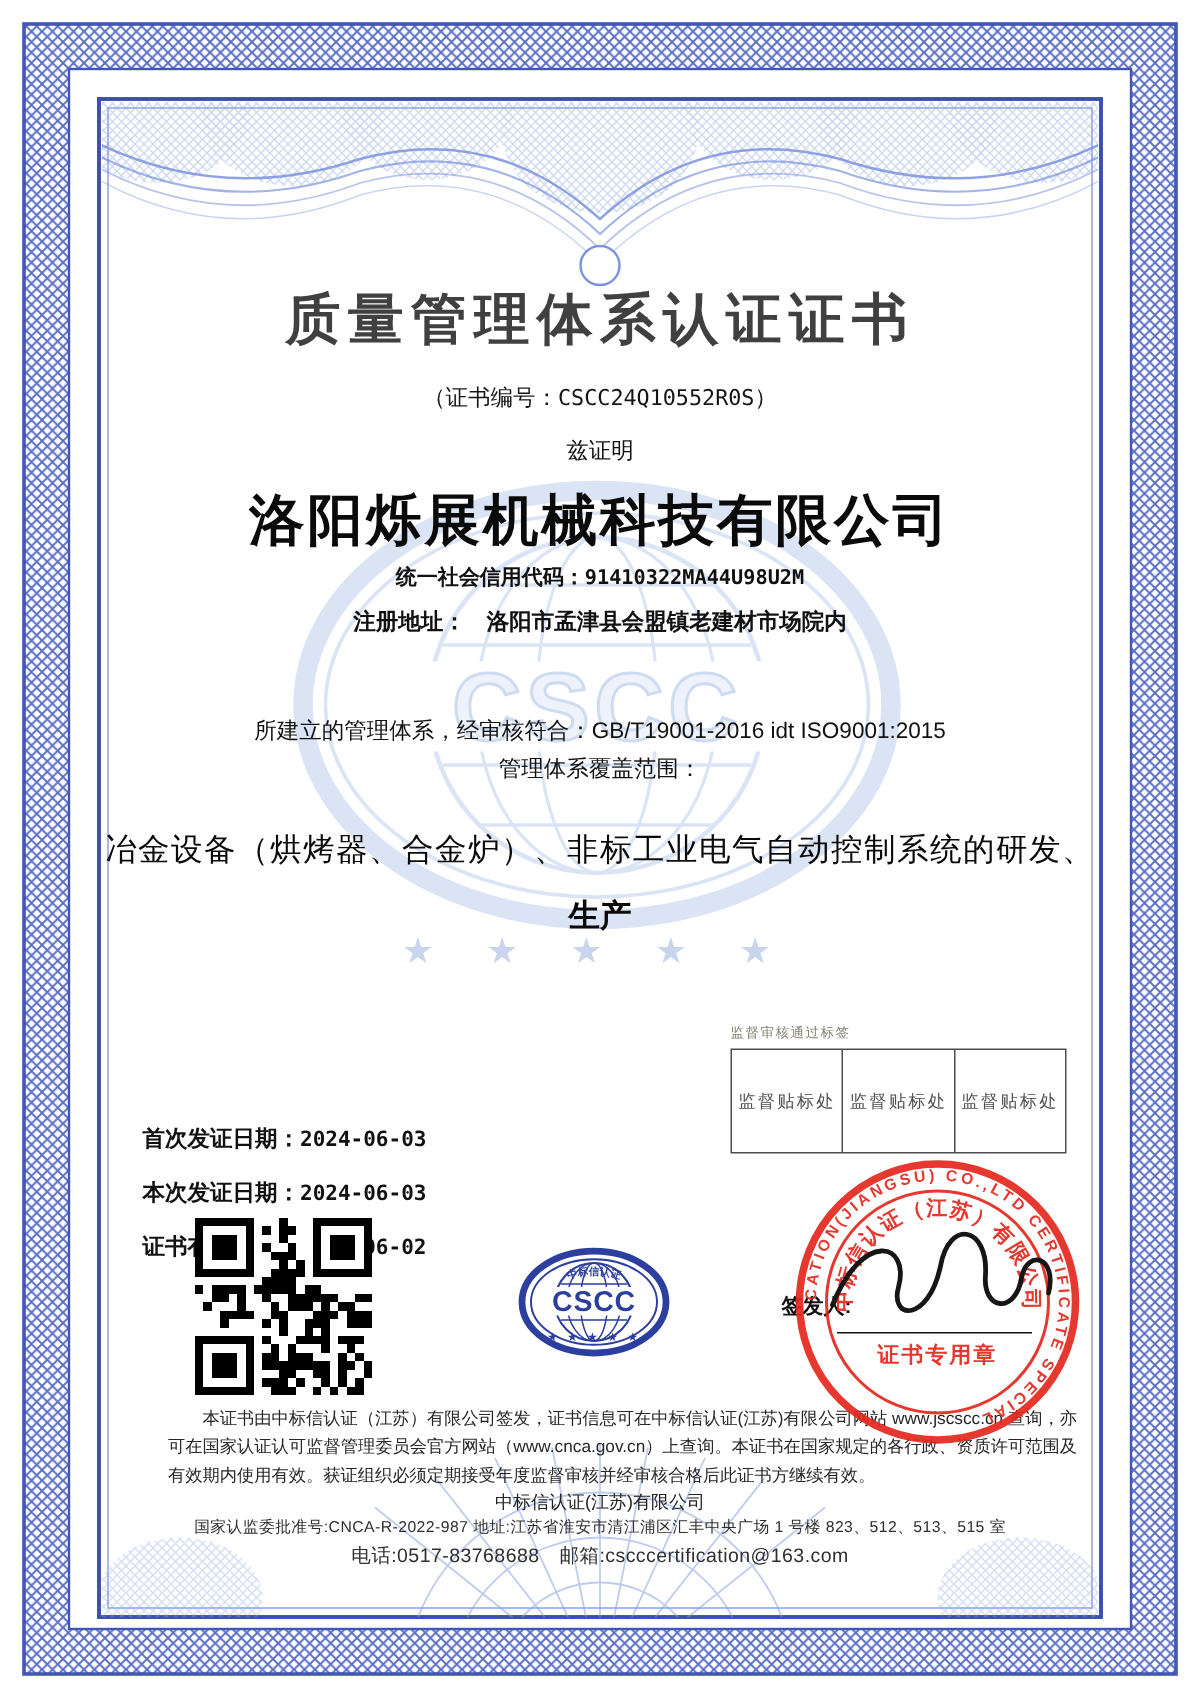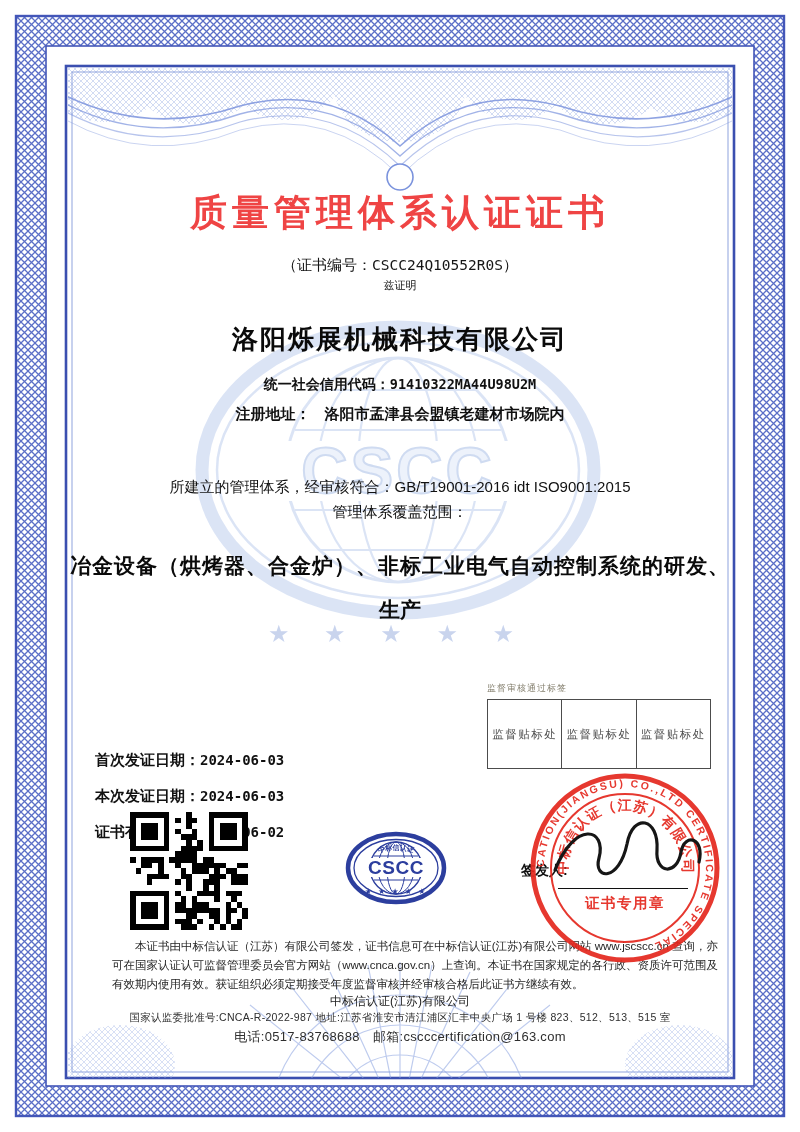--- a/index.html
+++ b/index.html
@@ -4,34 +4,34 @@
 <style>
   html,body{margin:0;padding:0;background:#ffffff;}
   .certificate{position:relative;width:800px;height:1132px;background:#ffffff;overflow:hidden;
     font-family:"Liberation Sans","DejaVu Sans",sans-serif;color:#111;}
   .deco{position:absolute;left:0;top:0;z-index:0;}
   .content{position:absolute;left:0;top:0;width:800px;height:1132px;z-index:1;}
   .abs{position:absolute;}
   .ctr{left:70px;width:660px;text-align:center;}
 
   .title{top:188px;font-family:Liberation Mono, monospace;font-weight:bold;
-    font-size:37px;letter-spacing:5px;color:#ef4444;}
+    font-size:37px;letter-spacing:5px;color:#404040;}
   .certno{top:256px;font-size:15px;color:#151515;}
   .certno .code{font-family:"DejaVu Sans Mono",monospace;font-size:14.5px;}
-  .attest{top:278px;font-size:11px;}
+  .attest{top:291px;font-size:15px;}
   .company{top:322px;font-family:"Liberation Serif","DejaVu Serif",serif;font-weight:bold;
-    font-size:26px;letter-spacing:2px;color:#0a0a0a;}
+    font-size:37px;letter-spacing:2px;color:#0a0a0a;}
   .credit{top:376px;font-size:14px;font-weight:bold;}
   .credit .code{font-family:"DejaVu Sans Mono",monospace;font-weight:bold;font-size:13.5px;}
   .addr1{top:405px;font-size:15px;font-weight:bold;}
   .addr2{top:429px;font-size:15px;font-weight:bold;}
   .addr .gap{display:inline-block;width:14px;}
   .standard{top:478px;font-size:15px;}
   .scopelabel{top:503px;font-size:15px;}
-  .scope1{top:552px;font-family:"Liberation Serif","DejaVu Serif",serif;font-weight:bold;
+  .scope1{top:552px;font-family:"Liberation Serif","DejaVu Serif",serif;font-weight:normal;
     font-size:21px;letter-spacing:1px;color:#0a0a0a;}
   .scope2{top:596px;font-family:"Liberation Serif","DejaVu Serif",serif;font-weight:bold;
     font-size:21px;color:#0a0a0a;}
 
   .dates{left:95px;top:742px;font-size:15px;font-weight:bold;line-height:36px;}
   .dates .val{font-family:"DejaVu Sans Mono",monospace;font-size:14px;font-weight:bold;}
 
   .sticker{left:487px;top:682px;width:185px;}
   .sticker .cap{font-size:9px;color:#85806f;letter-spacing:1px;margin-bottom:4px;}
   .sticker .box{display:flex;width:222px;height:68px;border:1.5px solid #4c4c4c;background:rgba(255,255,255,.65);}

